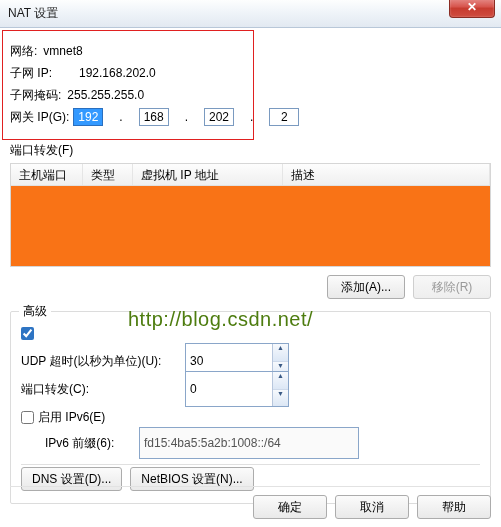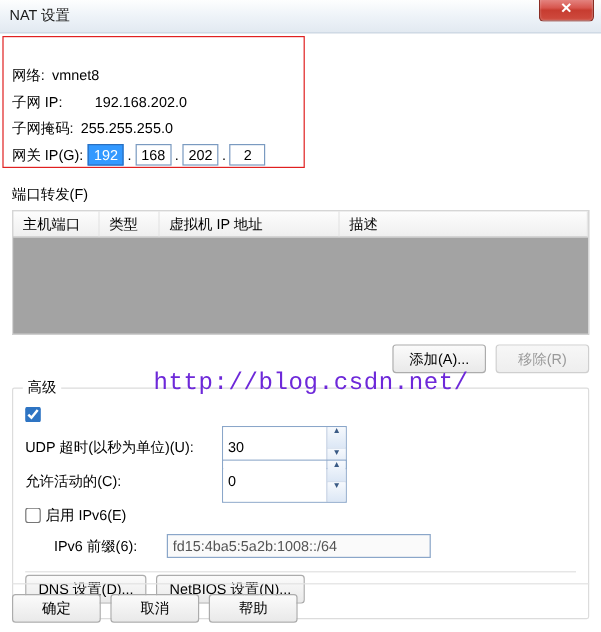--- a/index.html
+++ b/index.html
@@ -33,55 +33,55 @@
       border-top: none;
       border-radius: 0 0 4px 4px;
       color: #fff;
       font-weight: bold;
       text-align: center;
       line-height: 18px;
       font-size: 12px;
       box-shadow: inset 0 0 2px rgba(255,255,255,.4);
     }
     .content {
-      padding: 24px 10px 8px 10px;
+      padding: 12px 10px 8px 10px;
       background: #fff;
       height: calc(100% - 28px);
       position: relative;
     }
     .red-box {
       position: absolute;
       left: 2px;
       top: 30px;
       width: 252px;
       height: 110px;
       border: 1px solid #e02020;
       pointer-events: none;
     }
     .row { display: flex; align-items: center; height: 22px; }
     .lbl { color: #000; }
     .val { margin-left: 6px; }
-    .ip-group { display: flex; align-items: center; gap: 3px; margin-left: 4px; }
+    .ip-group { display: flex; align-items: center; gap: 16px; margin-left: 4px; }
     .ip-oct {
       width: 30px; height: 18px;
       border: 1px solid #7a9ac0;
       text-align: center;
       font-size: 12px;
       padding: 0;
     }
     .ip-oct.sel { background: #3399ff; color: #fff; border-color: #2a6fbf; }
     .ip-dot { color: #000; }
     .portfwd {
       margin-top: 14px;
     }
     .table-wrap {
       margin-top: 4px;
       border: 1px solid #d6d6d6;
       height: 104px;
-      background: #a3a3a3;
+      background: #f97316;
     }
     .thead {
       display: flex;
       height: 22px;
       background: linear-gradient(180deg,#fdfdfd,#efefef);
       border-bottom: 1px solid #e1e1e1;
     }
     .th {
       padding: 3px 8px;
       border-right: 1px solid #e5e5e5;
@@ -139,45 +139,45 @@
       border-left: 1px solid #b7c6dc;
     }
     .spin-btns div {
       flex: 1; font-size: 7px; line-height: 8px; text-align: center;
       background: linear-gradient(180deg,#f6f9fd,#dce7f5);
       color: #3a5a85;
       border-bottom: 1px solid #cdd9ea;
     }
     .spin-btns div:last-child { border-bottom: none; }
     .txt {
-      height: 20px;
+      height: 32px;
       border: 1px solid #8aa6c9;
       padding: 0 4px;
       font-size: 12px;
       font-family: inherit;
     }
     .watermark {
       position: absolute;
       top: 308px;
       left: 128px;
-      color: #6d28d9;
+      color: #4d7c0f;
       font-size: 20px;
-      font-family: Liberation Mono, monospace;
+      font-family: Liberation Sans, sans-serif;
       pointer-events: none;
       letter-spacing: 0.5px;
     }
     .footer {
       position: absolute;
       bottom: 8px;
       right: 10px;
       left: 10px;
       border-top: 1px solid #e2e2e2;
       padding-top: 8px;
       display: flex;
-      justify-content: flex-start;
+      justify-content: flex-end;
       gap: 8px;
     }
     .footer .btn { min-width: 74px; }
     .line-sep { border-top: 1px solid #e0e0e0; margin-top: 10px; }
   </style>
 </head>
 <body>
 
 <div class="titlebar">
   <span class="title">NAT 设置</span>
@@ -241,21 +241,21 @@
       <div class="spinner">
         <input value="30" style="">
         <div class="spin-btns">
           <div>▲</div>
           <div>▼</div>
         </div>
       </div>
     </div>
 
     <div class="chk-row" style="margin-top:6px">
-      <span style="width:160px">允许活动的(C):</span>
+      <span style="width:160px">端口转发(C):</span>
       <div class="spinner">
         <input value="0" style="">
         <div class="spin-btns">
           <div>▲</div>
           <div>▼</div>
         </div>
       </div>
     </div>
 
     <div class="chk-row" style="margin-top:6px">

